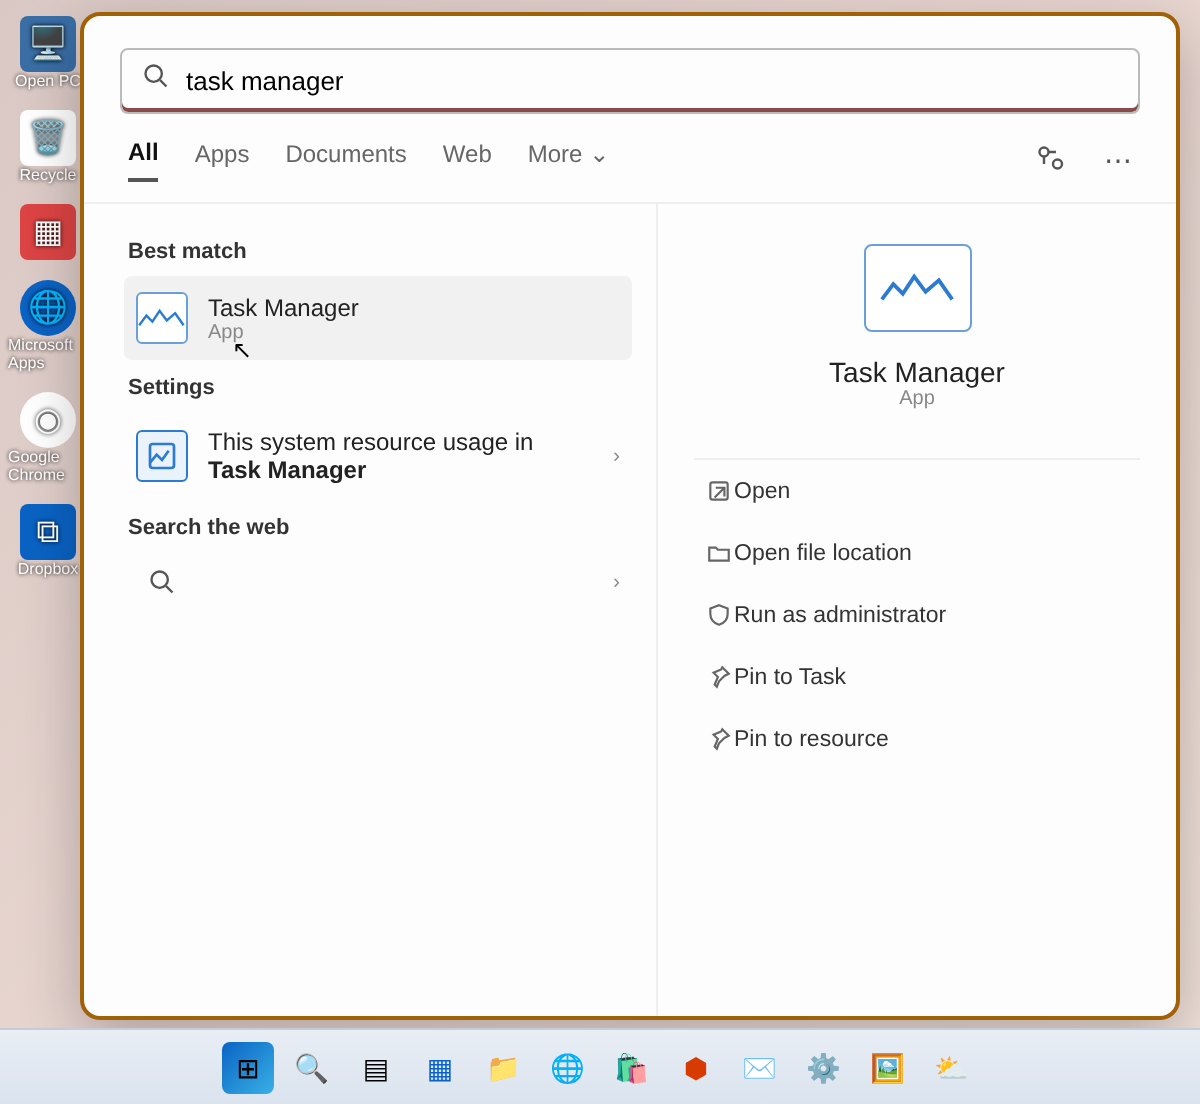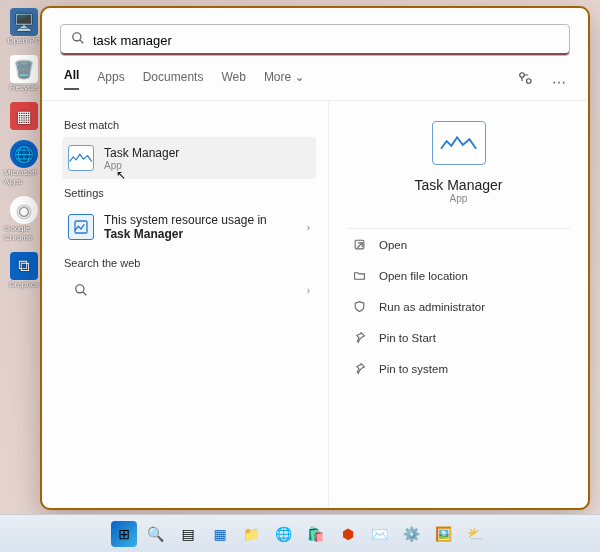--- a/index.html
+++ b/index.html
@@ -6,41 +6,41 @@
   body { width: 600px; height: 552px; overflow: hidden; position: relative; background: linear-gradient(135deg, #d9c8c4 0%, #e8d5d0 50%, #f0e2da 100%); }
   
   .desktop { position: absolute; inset: 0; padding: 8px 4px; }
   .dicon { width: 40px; display:flex; flex-direction:column; align-items:center; margin-bottom:10px; color:#fff; text-shadow:0 0 2px #000; font-size:8px; }
   .dicon .glyph { width:28px; height:28px; border-radius:4px; display:flex; align-items:center; justify-content:center; font-size:16px; }
   
   .panel { position:absolute; top:6px; left:40px; right:10px; bottom:42px; background:#fdfdfd; border-radius:10px; box-shadow:0 10px 30px rgba(0,0,0,.25); display:flex; flex-direction:column; border:2px solid #a16207; }
   .search-row { padding:16px 18px 4px; }
   .search-box { display:flex; align-items:center; gap:8px; border:1px solid #bbb; border-radius:4px; padding:6px 10px; box-shadow: inset 0 -2px 0 #8a4a4a; }
   .search-box input { flex:1; border:none; outline:none; font-size:13px; background:transparent; }
-  .tabs-row { display:flex; align-items:flex-end; padding:8px 22px 10px; gap:18px; border-bottom:1px solid #eee; font-size:12px; color:#666; }
+  .tabs-row { display:flex; align-items:center; padding:8px 22px 10px; gap:18px; border-bottom:1px solid #eee; font-size:12px; color:#666; }
   .tab { cursor:pointer; padding-bottom:6px; }
   .tab.active { color:#111; border-bottom:2px solid #555; font-weight:600; }
   .tab-spacer { flex:1; }
   .tabicon { color:#555; cursor:pointer; font-size:14px; }
   .body { flex:1; display:flex; min-height:0; }
   .left { flex:1; padding:10px 12px 10px 20px; font-size:12px; color:#333; overflow:auto; }
-  .section-h { font-size:11px; font-weight:400; color:#333; margin:8px 0 6px 2px; }
+  .section-h { font-size:11px; font-weight:700; color:#333; margin:8px 0 6px 2px; }
   .item { display:flex; align-items:center; gap:10px; padding:8px 6px; border-radius:4px; position:relative; }
   .item.sel { background:#f1f1f1; }
   .item .thumb { width:26px; height:26px; border:1px solid #6aa0d8; border-radius:3px; display:flex; align-items:center; justify-content:center; background:#fff; }
   .item .txt .t { font-size:12px; color:#222; }
   .item .txt .s { font-size:10px; color:#888; }
   .chev { position:absolute; right:6px; color:#888; font-size:10px; }
   .right { width:260px; border-left:1px solid #eee; padding:20px 18px; display:flex; flex-direction:column; }
   .hero { display:flex; flex-direction:column; align-items:center; margin-bottom:14px; }
   .hero-icon { width:54px; height:44px; border:1px solid #6aa0d8; border-radius:4px; background:#fff; display:flex; align-items:center; justify-content:center; margin-bottom:12px; }
   .hero-title { font-size:14px; color:#222; }
   .hero-sub { font-size:10px; color:#888; }
   .actions { border-top:1px solid #eee; margin-top:10px; }
-  .act { display:flex; align-items:center; gap:12px; padding:9px 4px; font-size:11.5px; color:#333; cursor:pointer; }
+  .act { display:flex; align-items:center; padding:9px 4px; font-size:11.5px; color:#333; cursor:pointer; }
   .act .ai { width:16px; display:flex; justify-content:center; color:#666; }
   
   .taskbar { position:absolute; left:0; right:0; bottom:0; height:38px; background: linear-gradient(#e9eef5, #dae3ee); display:flex; align-items:center; justify-content:center; gap:6px; padding:0 8px; border-top:1px solid #c5ccd6; }
   .tbicon { width:26px; height:26px; border-radius:4px; display:flex; align-items:center; justify-content:center; font-size:14px; cursor:pointer; }
   .cursor { position:absolute; top:168px; left:116px; font-size:12px; color:#000; pointer-events:none; }
   
   .spark { width:38px; height:24px; }
 </style>
 </head>
 <body>
@@ -180,29 +180,29 @@
               </svg>
             </span>
           <span>Run as administrator</span>
         </div>
         <div class="act">
           <span class="ai">
               <svg width="13" height="13" viewBox="0 0 24 24" fill="none" stroke="#666" stroke-width="2">
                 <path d="M15 3l6 6-4 2-5 5-2 5-2-2 3-7-4-4 7-3 1-2z"></path>
               </svg>
             </span>
-          <span>Pin to Start</span>
+          <span>Pin to Task</span>
         </div>
         <div class="act">
           <span class="ai">
               <svg width="13" height="13" viewBox="0 0 24 24" fill="none" stroke="#666" stroke-width="2">
                 <path d="M15 3l6 6-4 2-5 5-2 5-2-2 3-7-4-4 7-3 1-2z"></path>
               </svg>
             </span>
-          <span>Pin to system</span>
+          <span>Pin to resource</span>
         </div>
       </div>
     </div>
   </div>
 </div>
 
 <span class="cursor">↖</span>
 
 <div class="taskbar">
   <div class="tbicon" style="background:linear-gradient(135deg,#0a63c4,#38b1e5)">⊞</div>

